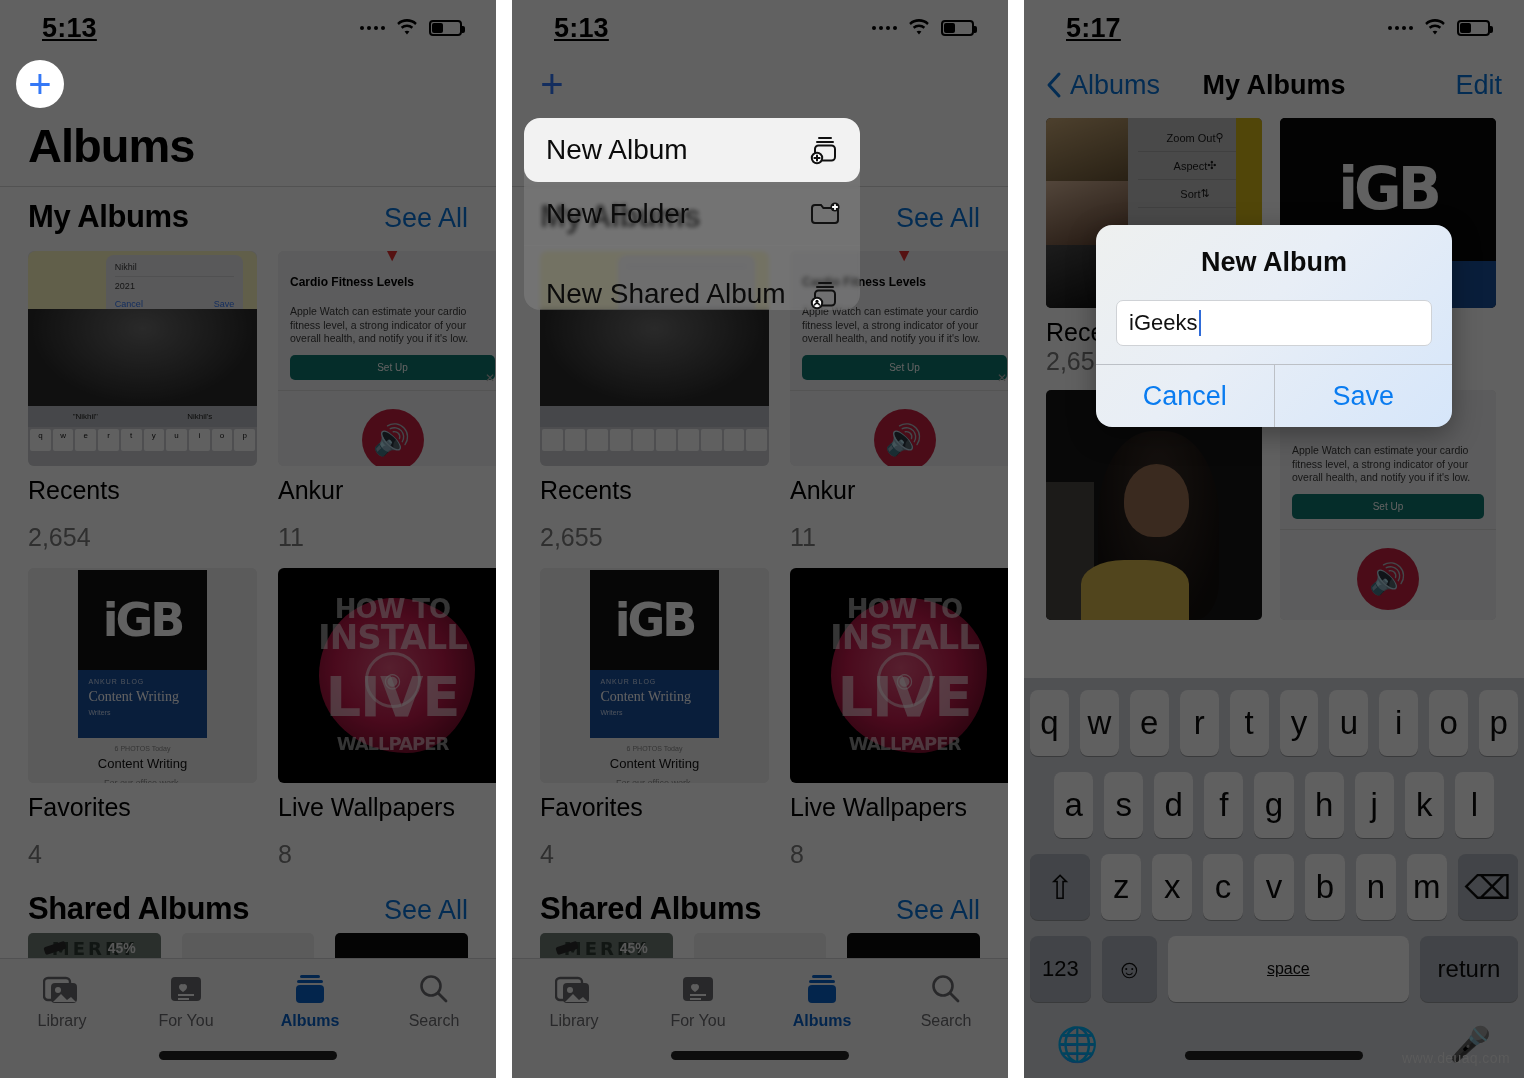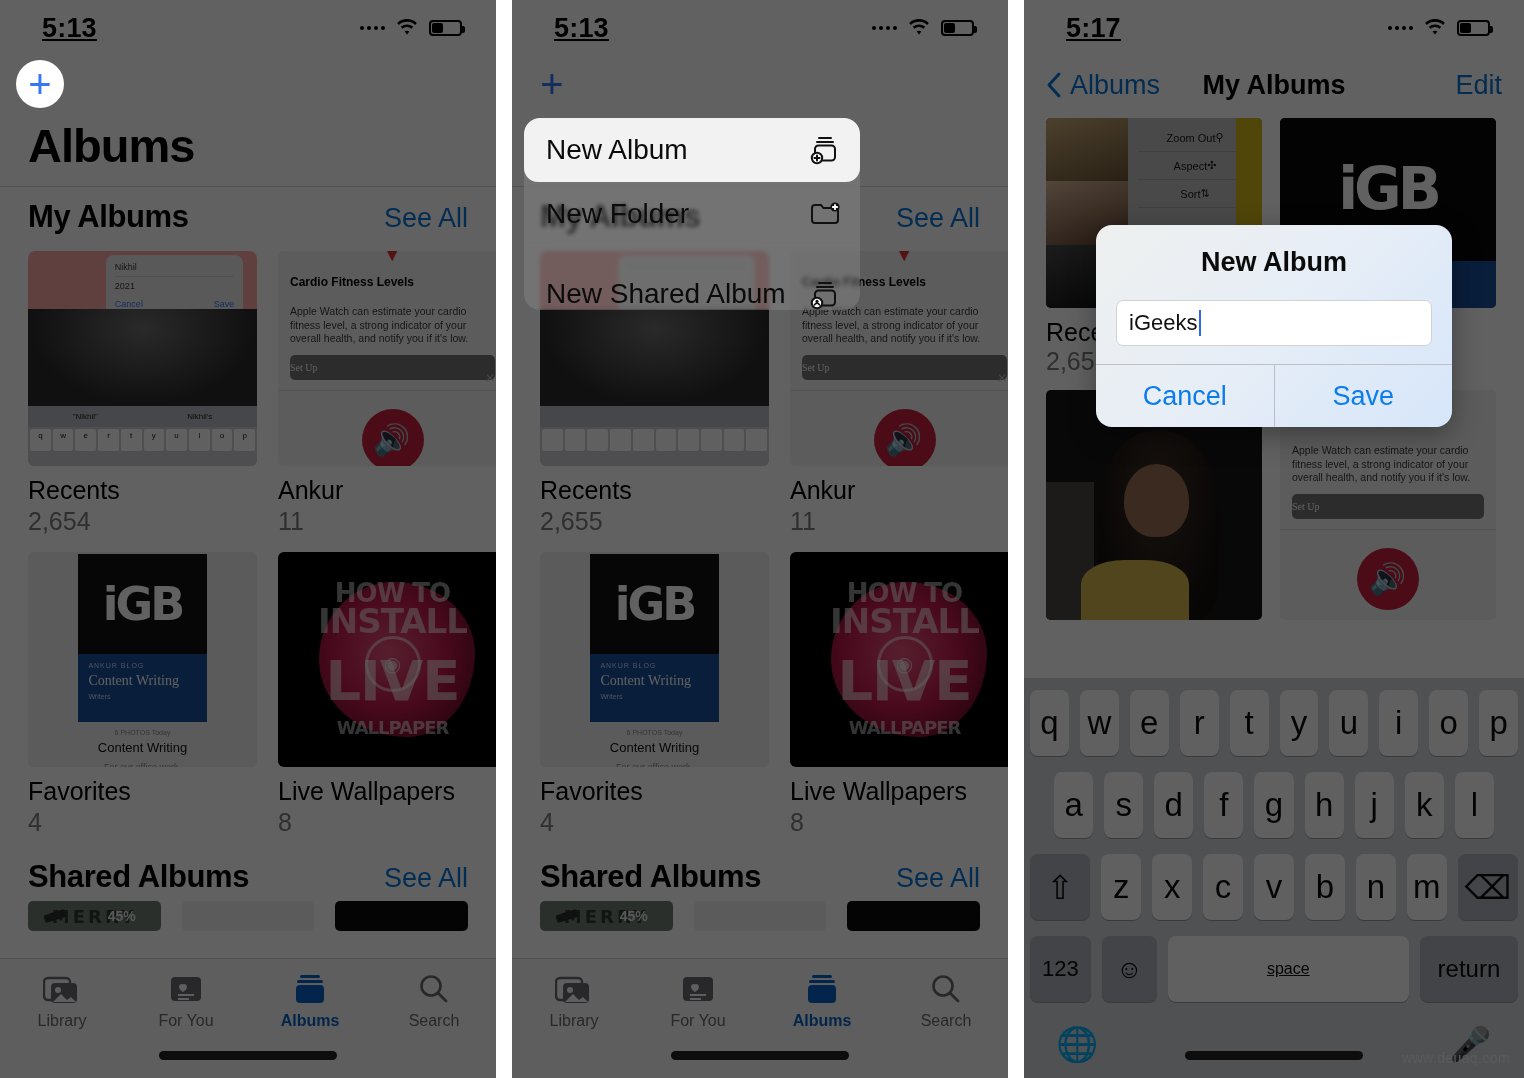--- a/index.html
+++ b/index.html
@@ -102,24 +102,24 @@
     column-gap: 21px;
     padding: 16px 28px 0 28px;
     row-gap: 10px;
   }
   .album { width:229px; }
   .album .thumb {
     width:229px; height:215px; border-radius:6px; overflow:hidden;
     background:#e8e8e8; position:relative;
   }
   .album .name { font-size:25px; color:#000; margin-top:10px; }
-  .album .count { font-size:25px; color:#7b7b7b; margin-top:2px; }
-
-  
-  .art-recents { width:100%; height:100%; background:#fca5a5; position:relative;border-radius:8px; }
+  .album .count { font-size:25px; color:#7b7b7b; margin-top:18px; }
+
+  
+  .art-recents { width:100%; height:100%; background:#fef9c3; position:relative;border-radius:8px; }
   .art-recents .sheet {
     position:absolute; left:34%; top:2%; right:6%; height:40%;
     background:#e9e9ec; border-radius:8px; padding:7px 9px;
     font-size:9px; color:#3a3a3a;
   }
   .art-recents .sheet .row1 { border-bottom:1px solid #d2d2d6; padding-bottom:4px; }
   .art-recents .sheet .row2 { padding-top:4px; }
   .art-recents .sheet .btns {
     display:flex; justify-content:space-between; margin-top:8px; color:#3478f6; font-size:9px;
   }
@@ -141,22 +141,22 @@
     flex:1; height:60%; background:#fdfdfd; border-radius:2px; display:block;
     font-size:8px; color:#111; text-align:center; line-height:13px; font-style:normal;
   }
 
   
   .art-card { width:100%; height:100%; background:#f2f2f4; position:relative; padding:10px 12px;}
   .art-card .tick { position:absolute; left:46%; top:-6px; color:#e03030; font-size:18px;}
   .art-card h5 { font-size:12px; color:#000; margin-top:14px;}
   .art-card p { font-size:10.5px; color:#3c3c3c; line-height:1.3; margin-top:16px;}
   .art-card .setup {
-    margin-top:9px; background:#737373; color:#fff; border-radius:5px;
-    font-size:10px; padding:7px 0;font-family:Liberation Serif, serif;
+    margin-top:9px; background:#0f766e; color:#fff; border-radius:5px;
+    font-size:10px; text-align:center; padding:7px 0;
   }
   .art-card .sep { height:1px; background:#dcdcdc; margin:10px -12px 0 -12px;}
   .art-card .spk {
     margin: 18px auto 0 auto; width:62px; height:62px; border-radius:50%;
     background:#c4213f; display:flex; align-items:center; justify-content:center;
     color:#fff; font-size:30px;
   }
   .art-card .x { position:absolute; right:12px; top:56%; color:#b5b5b5; font-size:12px;}
 
   

